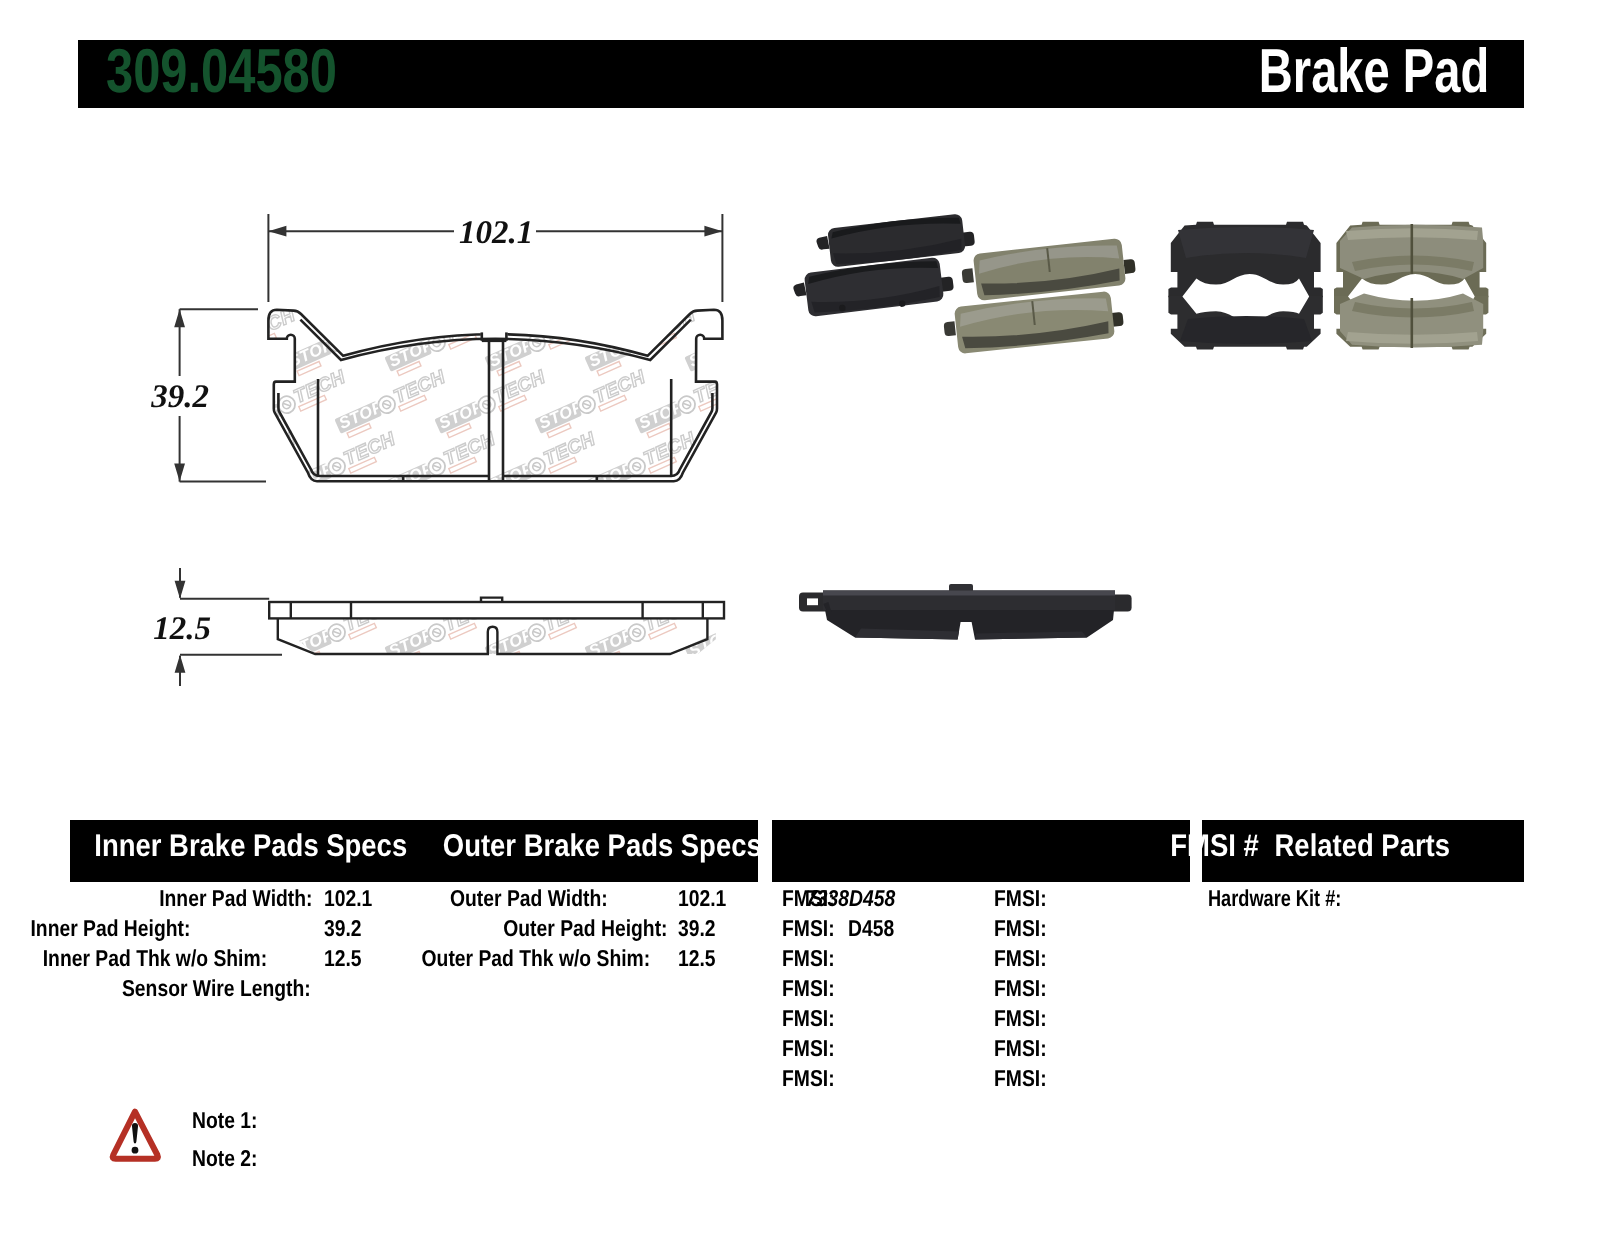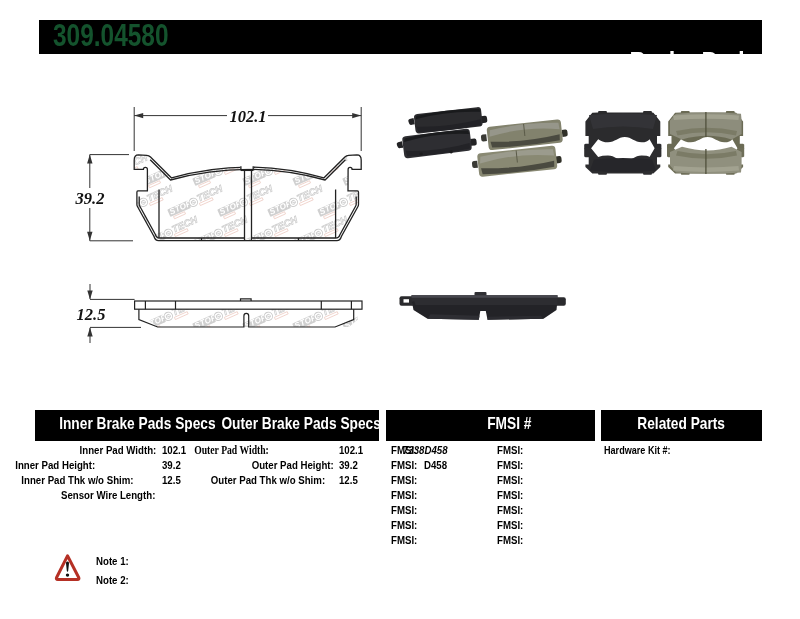--- a/index.html
+++ b/index.html
@@ -9,21 +9,21 @@
 .cxr{display:inline-block;transform:scaleX(0.84);transform-origin:100% 0;white-space:nowrap;}
 .cxc{display:inline-block;transform:scaleX(0.875);transform-origin:50% 0;white-space:nowrap;}
 .cell{position:absolute;font-weight:bold;font-size:11.5px;line-height:11.5px;color:#000;white-space:nowrap;}
 .hd{position:absolute;color:#fff;font-weight:bold;font-size:15.7px;line-height:15.7px;text-align:center;}
 </style>
 </head>
 <body>
 
 <div class="abs" style="left:39px;top:20.2px;width:723px;height:34px;background:#000;"></div>
 <div class="abs" style="left:52.6px;top:19.8px;color:#14532d;font-weight:bold;font-size:31px;line-height:32px;"><span class="cx" style="transform:scaleX(0.788)">309.04580</span></div>
-<div class="abs" style="left:442px;top:19.8px;width:303px;text-align:right;color:#fff;font-weight:bold;font-size:31px;line-height:32px;margin-top:28px;"><span class="cxr" style="transform:scaleX(0.76)">Brake Pad</span></div>
+<div class="abs" style="left:442px;top:19.8px;width:303px;text-align:right;color:#fff;font-weight:bold;font-size:31px;line-height:32px;"><span class="cxr" style="transform:scaleX(0.76)">Brake Pad</span></div>
 
 <svg class="abs" style="left:0;top:0;" width="800" height="619" viewBox="0 0 800 619">
 <defs>
 <g id="stlogo">
   <rect x="0" y="-7" width="22.6" height="8" rx="1" fill="#d0d0d0"></rect>
   <text x="1.5" y="-0.8" font-family="Liberation Sans" font-weight="bold" font-style="italic" font-size="8.2" fill="#ffffff" letter-spacing="0.3">STOP</text>
   <circle cx="26.9" cy="-3" r="4.2" fill="none" stroke="#c9c9c9" stroke-width="0.9"></circle>
   <path d="M24.9,-3 a2,2 0 0 1 4,0 a2,2 0 0 1 -4,0 M25.7,-4.2 l2.4,2.4" fill="none" stroke="#c9c9c9" stroke-width="0.8"></path>
   <text x="32" y="-1.4" font-family="Liberation Sans" font-weight="bold" font-style="italic" font-size="9.6" fill="none" stroke="#cccccc" stroke-width="0.7" letter-spacing="0.2">TECH</text>
   <rect x="3" y="2" width="12" height="2.4" fill="none" stroke="#ecc9c0" stroke-width="0.7"></rect>
@@ -298,34 +298,34 @@
 
 <g transform="translate(56,554)">
   <path d="M11.5,1.8 L22.7,23.5 q0.9,1.9 -1.2,1.9 L1.8,25.4 q-2.1,0 -1.2,-1.9 z" fill="#fff" stroke="#b53025" stroke-width="3" stroke-linejoin="round"></path>
   <path d="M11.5,7.5 q1.7,0 1.5,1.8 l-0.8,7.4 q-0.1,1 -0.7,1 q-0.6,0 -0.7,-1 l-0.8,-7.4 q-0.2,-1.8 1.5,-1.8 z M11.5,19.4 a1.7,1.7 0 1 1 0,3.4 a1.7,1.7 0 1 1 0,-3.4 z" fill="#111"></path>
 </g>
 </svg>
 
 <div class="abs" style="left:34.7px;top:410px;width:344.7px;height:30.5px;background:#000;"></div>
 <div class="abs" style="left:386px;top:410px;width:209px;height:30.5px;background:#000;"></div>
 <div class="abs" style="left:600.5px;top:410px;width:161.5px;height:30.5px;background:#000;"></div>
-<div class="hd" style="left:36.2px;top:415.8px;width:176px;padding-left:12px;"><span class="cxc">Inner Brake Pads Specs</span></div>
+<div class="hd" style="left:36.2px;top:415.8px;width:176px;"><span class="cxc">Inner Brake Pads Specs</span></div>
 <div class="hd" style="left:209.9px;top:415.8px;width:176px;"><span class="cxc">Outer Brake Pads Specs</span></div>
-<div class="hd" style="left:386px;top:415.8px;width:247px;"><span class="cxc">FMSI #</span></div>
+<div class="hd" style="left:386px;top:415.8px;width:247px;text-align:right;"><span class="cxc">FMSI #</span></div>
 <div class="hd" style="left:600.5px;top:415.8px;width:161.5px;"><span class="cxc">Related Parts</span></div>
 
 <div class="cell" style="left:0;top:444.8px;width:155.8px;text-align:right;"><span class="cxr">Inner Pad Width:</span></div>
 <div class="cell" style="left:162px;top:444.8px;"><span class="cx">102.1</span></div>
 <div class="cell" style="left:0;top:459.85px;width:155.8px;text-align:left;"><span class="cxr">Inner Pad Height:</span></div>
 <div class="cell" style="left:162px;top:459.85px;"><span class="cx">39.2</span></div>
 <div class="cell" style="left:0;top:474.9px;width:155.8px;text-align:left;"><span class="cxr">Inner Pad Thk w/o Shim:</span></div>
 <div class="cell" style="left:162px;top:474.9px;"><span class="cx">12.5</span></div>
 <div class="cell" style="left:0;top:489.95px;width:155.8px;text-align:right;"><span class="cxr">Sensor Wire Length:</span></div>
 
-<div class="cell" style="left:180px;top:444.8px;width:154.2px;text-align:left;font-family:Liberation Serif, serif;"><span class="cxr">Outer Pad Width:</span></div>
+<div class="cell" style="left:180px;top:444.8px;width:154.2px;text-align:center;"><span class="cxr">Outer Pad Width:</span></div>
 <div class="cell" style="left:338.7px;top:444.8px;"><span class="cx">102.1</span></div>
 <div class="cell" style="left:180px;top:459.85px;width:154.2px;text-align:right;"><span class="cxr">Outer Pad Height:</span></div>
 <div class="cell" style="left:338.7px;top:459.85px;"><span class="cx">39.2</span></div>
 <div class="cell" style="left:180px;top:474.9px;width:154.2px;text-align:center;"><span class="cxr">Outer Pad Thk w/o Shim:</span></div>
 <div class="cell" style="left:338.7px;top:474.9px;"><span class="cx">12.5</span></div>
 
 <div class="cell" style="left:391.4px;top:444.8px;"><span class="cx">FMSI:</span></div>
 <div class="cell" style="left:403px;top:444.8px;font-style:italic;"><span class="cx">7338D458</span></div>
 <div class="cell" style="left:391.4px;top:459.85px;"><span class="cx">FMSI:</span></div>
 <div class="cell" style="left:423.7px;top:459.85px;"><span class="cx">D458</span></div>

